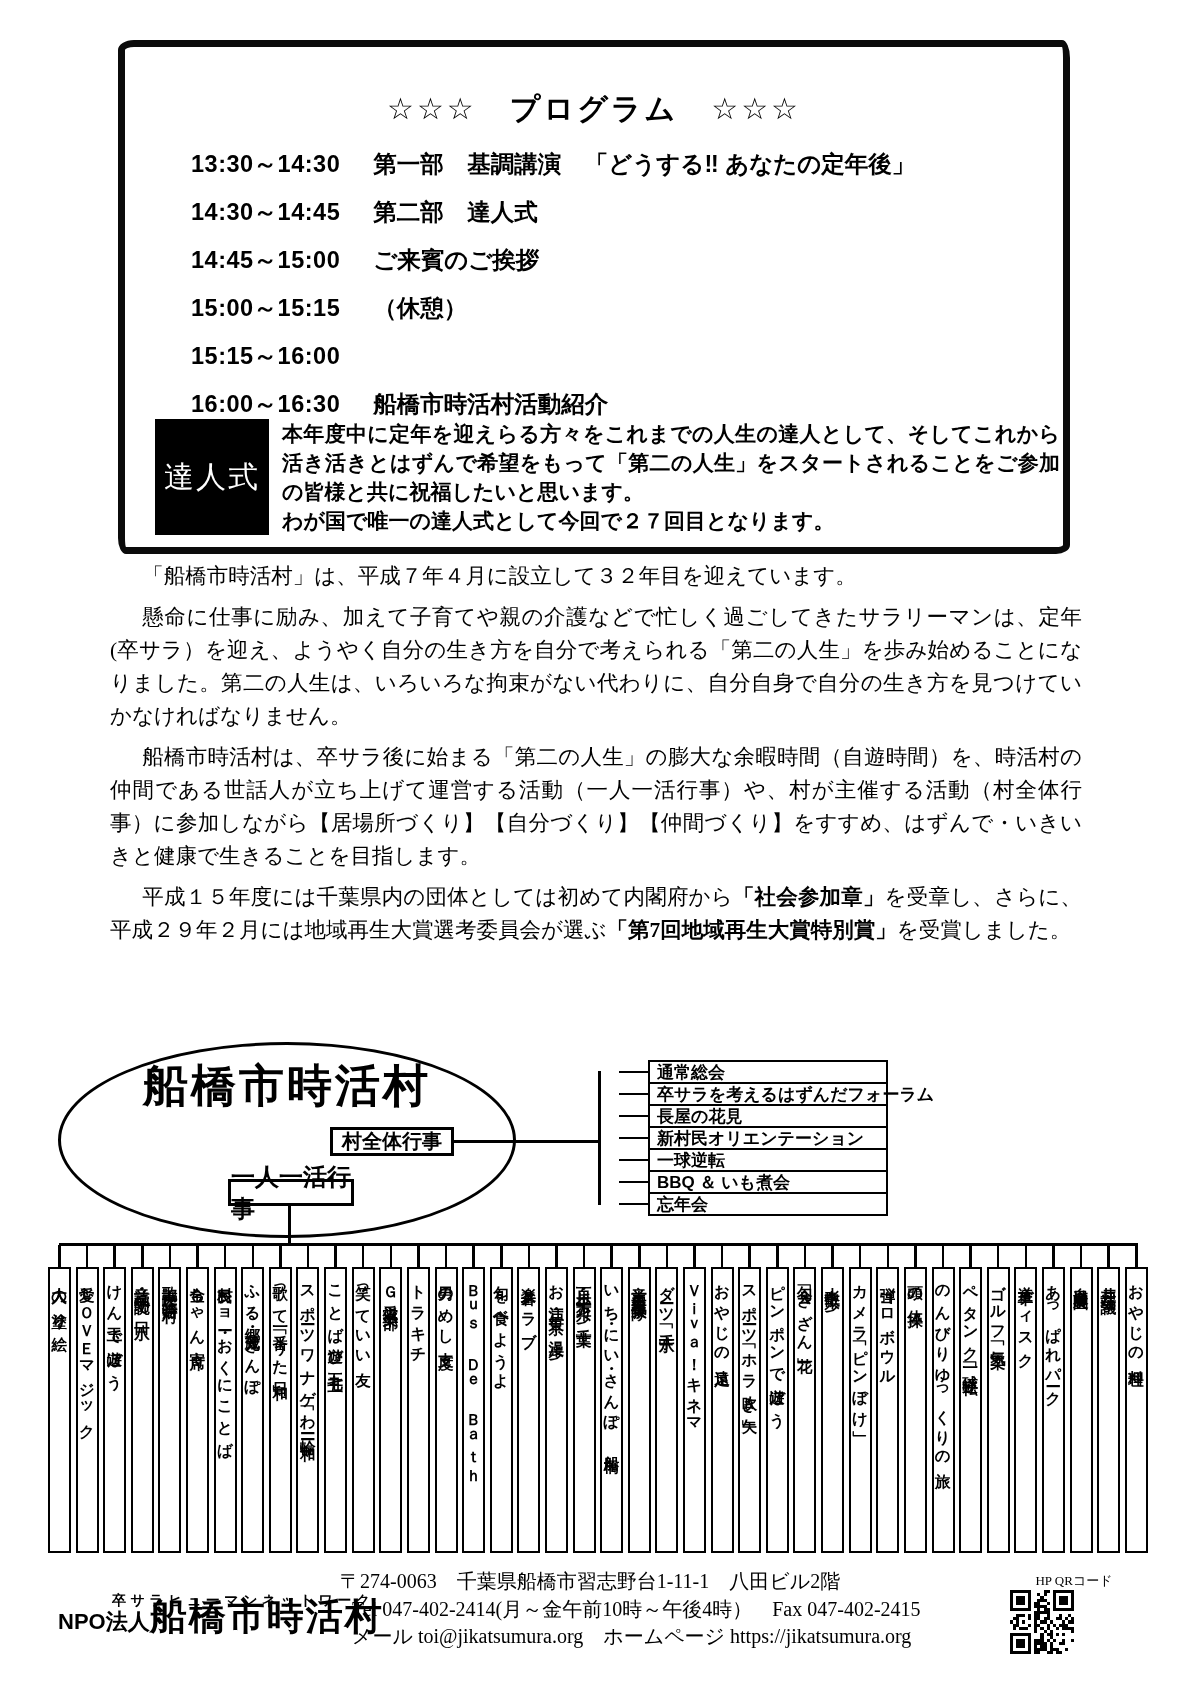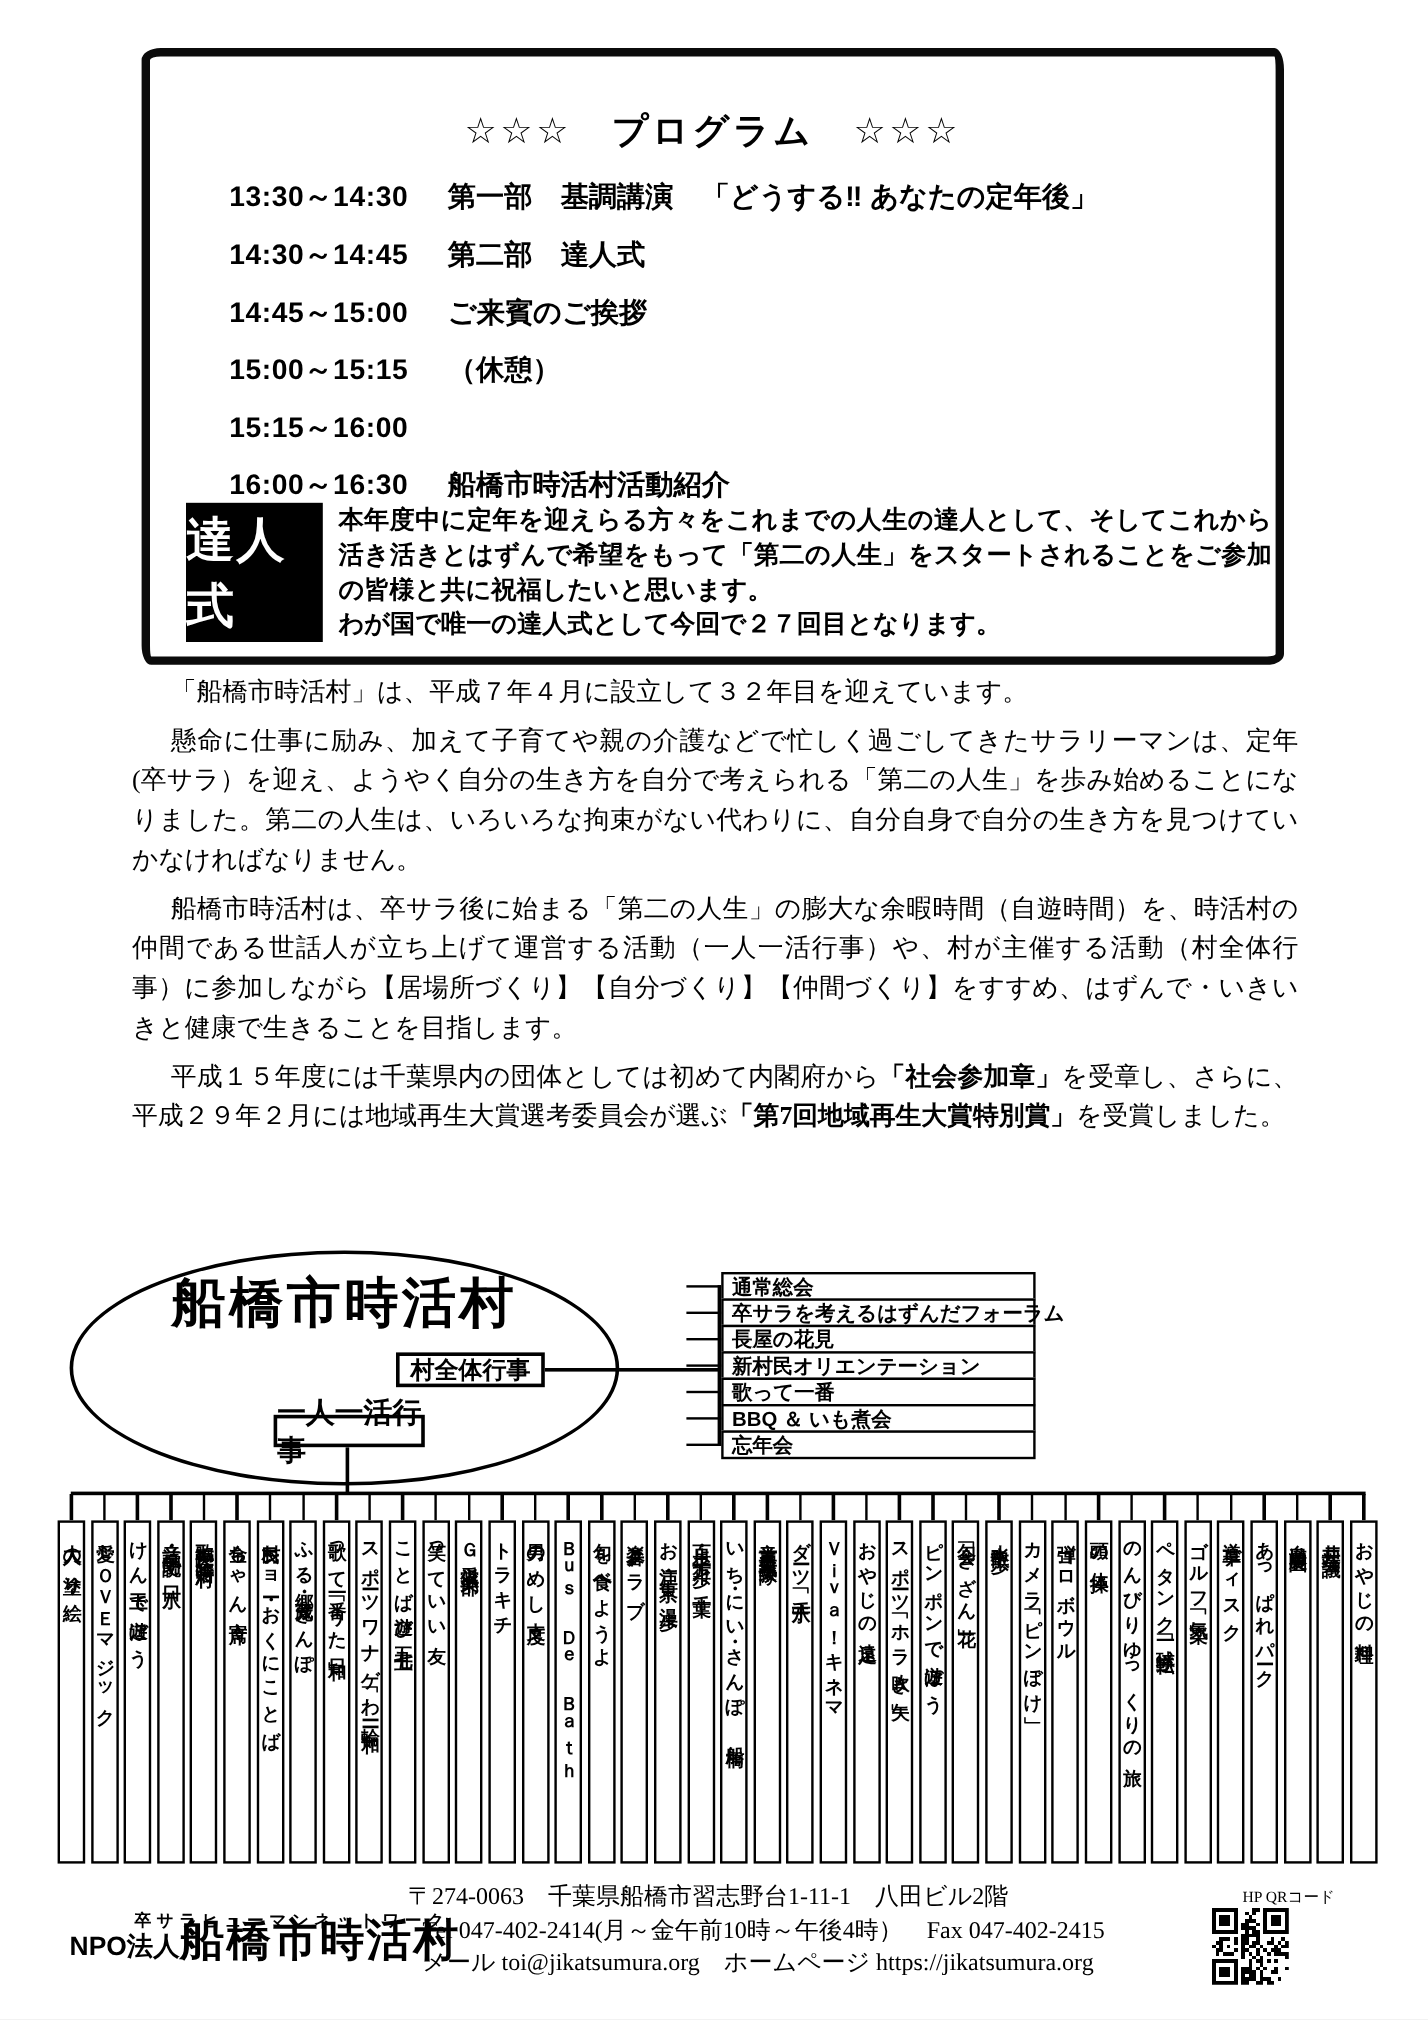--- a/index.html
+++ b/index.html
@@ -25,21 +25,21 @@
     display:flex; gap:33px; margin-bottom:24px;
     font-size:23.5px; font-weight:bold; line-height:24px; white-space:nowrap;
   }
   .program-row .time{ letter-spacing:0.5px; }
   .tatsujin{
     position:absolute; left:30px; top:372px; display:flex; gap:13px;
   }
   .tatsujin-label{
     width:114px; height:116px; background:#000; color:#fff; flex:0 0 auto;
     display:flex; align-items:center; justify-content:center;
-    font-size:40px; font-weight:bold; letter-spacing:2px;
+    font-size:30px; font-weight:normal; letter-spacing:2px;
   }
   .tatsujin-desc{ width:778px; font-size:21px; font-weight:bold; line-height:29px; text-align:justify; }
   .tatsujin-desc p{ margin:0; }
   
   .body-text{
     position:absolute; left:110px; top:560px; width:972px;
     font-family:"Liberation Serif","DejaVu Serif",serif;
     font-size:21.5px; line-height:33px; text-align:justify;
   }
   .body-text p{ margin:0 0 8px 0; text-indent:1.5em; }
@@ -64,21 +64,21 @@
     position:absolute; left:228px; top:1179px; width:126px; height:27px;
     box-sizing:border-box; border:3px solid #000; background:#fff; z-index:3;
     display:flex; align-items:center; justify-content:center;
     font-size:24px; font-weight:bold;
   }
   .line{ position:absolute; background:#000; z-index:1; }
   .village-connector{ left:454px; top:1140px; width:146px; height:2.5px; }
   .village-bus{ left:598px; top:1071px; width:2.5px; height:134px; }
   .personal-connector{ left:288px; top:1206px; width:2.5px; height:39px; }
   .columns-bus{ left:59px; top:1243px; width:1079px; height:2.5px; }
-  .village-list{ position:absolute; left:601px; top:1060px; width:262px; z-index:2; }
+  .village-list{ position:absolute; left:648px; top:1060px; width:240px; z-index:2; }
   .vrow{
     position:relative; box-sizing:border-box; height:24px; margin-top:-2px;
     border:2px solid #000; background:#fff;
     display:flex; align-items:center; padding:0 7px;
     font-size:17px; font-weight:bold; white-space:nowrap;
   }
   .vrow:first-child{ margin-top:0; }
   .vrow::before{
     content:""; position:absolute; left:-31px; top:calc(50% - 1.25px);
     width:29px; height:2.5px; background:#000;
@@ -190,21 +190,21 @@
 
   <div class="vrow">
     <span>長屋の花見</span>
   </div>
 
   <div class="vrow">
     <span>新村民オリエンテーション</span>
   </div>
 
   <div class="vrow">
-    <span>歌って一番</span>
+    <span>一球逆転</span>
   </div>
 
   <div class="vrow">
     <span>BBQ ＆ いも煮会</span>
   </div>
 
   <div class="vrow">
     <span>忘年会</span>
   </div>
 </div>

